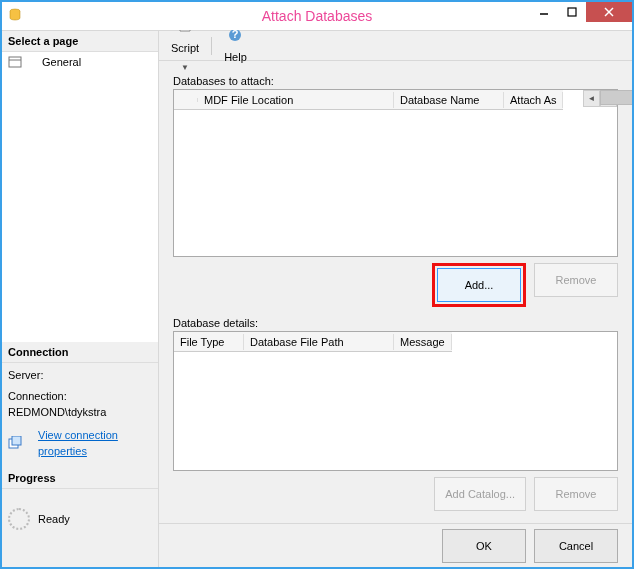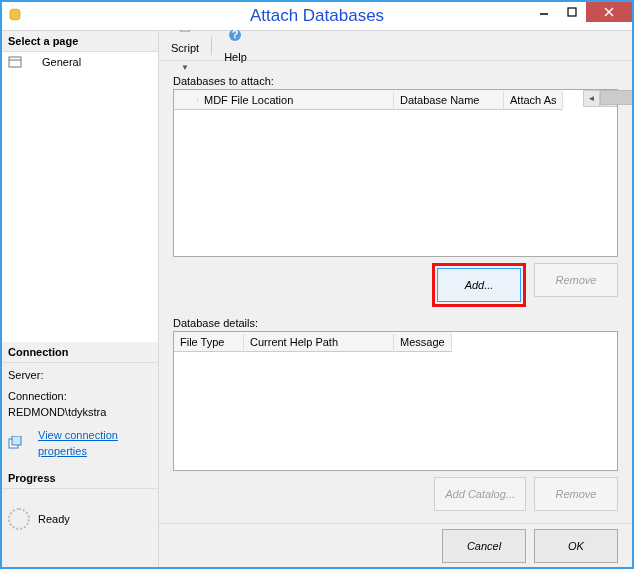--- a/index.html
+++ b/index.html
@@ -1,20 +1,20 @@
 <!DOCTYPE html>
 <html><head>
 <meta charset="utf-8">
 <style>
   * { box-sizing: border-box; font-family: "Segoe UI", Tahoma, sans-serif; font-size: 11px; }
   body { margin: 0; background: #fff; }
   .window { width: 634px; height: 569px; border: 2px solid #3aa0e8; display: flex; flex-direction: column; background: #fff; }
   .titlebar { height: 28px; background: #fff; display: flex; align-items: center; justify-content: center; position: relative; }
   .title-icon { position: absolute; left: 6px; top: 6px; width: 14px; height: 14px; }
-  .title-text { color: #1d4ed8; font-size: 17px; }
+  .title-text { color: #ec4899; font-size: 14px; }
   .win-controls { position: absolute; right: 0; top: 0; display: flex; height: 20px; }
   .win-btn { width: 28px; height: 20px; display: flex; align-items: center; justify-content: center; font-family: Arial; }
   .win-btn.min, .win-btn.max { background: #fff; color: #000; }
   .win-btn.close { width: 46px; background: #c75050; color: #fff; font-size: 11px; }
   .win-btn svg { pointer-events: none; }
   .body { flex: 1; display: flex; border-top: 1px solid #d8d8d8; min-height: 0; justify-content: flex-end; }
   .left-pane { width: 157px; display: flex; flex-direction: column; background: #f0f0f0; border-right: 1px solid #d8d8d8; }
   .section-hdr { background: #f0f0f0; font-weight: bold; font-size: 11px; padding: 4px 6px; border-bottom: 1px solid #ddd; }
   .left-list { background: #fff; flex-shrink: 0; padding: 2px 4px; }
   .left-item { display: flex; align-items: center; gap: 20px; padding: 1px 2px; }
@@ -31,21 +31,21 @@
   .field-label { margin: 4px 0 2px 0; }
   .grid-wrap { border: 1px solid #aaa; background: #fff; flex: 1; display: flex; min-height: 100px; }
   .grid-header { display: flex; background: #f5f5f5; border-bottom: 1px solid #ccc; height: 20px; align-items: center; }
   .gh { padding: 2px 6px; border-right: 1px solid #ddd; white-space: nowrap; overflow: hidden; }
   .grid-body { flex: 1; }
   .hscroll { height: 17px; background: #f0f0f0; display: flex; align-items: center; }
   .hscroll .ar { width: 17px; height: 17px; background: #e8e8e8; border: 1px solid #ccc; display:flex; align-items:center; justify-content:center; font-size:8px; color:#555;}
   .hscroll .track { flex: 1; height: 17px; background: #efefef; position: relative; }
   .hscroll .thumb { position: absolute; left: 0; top: 0; height: 15px; width: 160px; background: #ccc; border: 1px solid #bbb; }
   .btn-row { display: flex; justify-content: flex-end; gap: 8px; margin: 6px 0; }
-  .btn { min-width: 84px; height: 22px; border: 1px solid #adadad; background: #e9e9e9; display: flex; align-items: center; justify-content: center; color: #000; padding: 16px 10px; font-style: italic; }
+  .btn { min-width: 84px; height: 22px; border: 1px solid #adadad; background: #e9e9e9; display: flex; align-items: center; justify-content: center; color: #000; padding: 16px 10px; }
   .btn.disabled { color: #a0a0a0; background: #f4f4f4; border-color: #d0d0d0; }
   .btn.focus { border: 1px solid #3399ff; background: #eaf3fb; }
   .highlight-red { border: 3px solid #e11; padding: 2px; display: inline-block; }
   .footer { height: 44px; border-top: 1px solid #d8d8d8; display: flex; align-items: center; justify-content: flex-end; gap: 8px; padding: 0 14px; background: #f0f0f0; }
   .icon-sm { width: 14px; height: 14px; flex-shrink: 0; }
 </style>
 </head>
 <body>
 
 <div class="window">
@@ -161,39 +161,39 @@
           </span>
           <div class="btn disabled">
               <span>Remove</span>
             </div>
         </div>
 
         <div class="field-label">Database details:</div>
         <div class="grid-wrap" style="flex:1">
           <div class="grid-header">
             <div class="gh" style="width:70px">File Type</div>
-            <div class="gh" style="width:150px">Current Help Path</div>
+            <div class="gh" style="width:150px">Database File Path</div>
             <div class="gh" style="flex:1">Message</div>
           </div>
           <div class="grid-body"></div>
         </div>
 
         <div class="btn-row">
           <div class="btn disabled">
               <span>Add Catalog...</span>
             </div>
           <div class="btn disabled">
               <span>Remove</span>
             </div>
         </div>
       </div>
 
       <div class="footer">
         <div class="btn">
-            <span>Cancel</span>
+            <span>OK</span>
           </div>
         <div class="btn">
-            <span>OK</span>
+            <span>Cancel</span>
           </div>
       </div>
     </div>
   </div>
 </div>
 
 </body></html>

